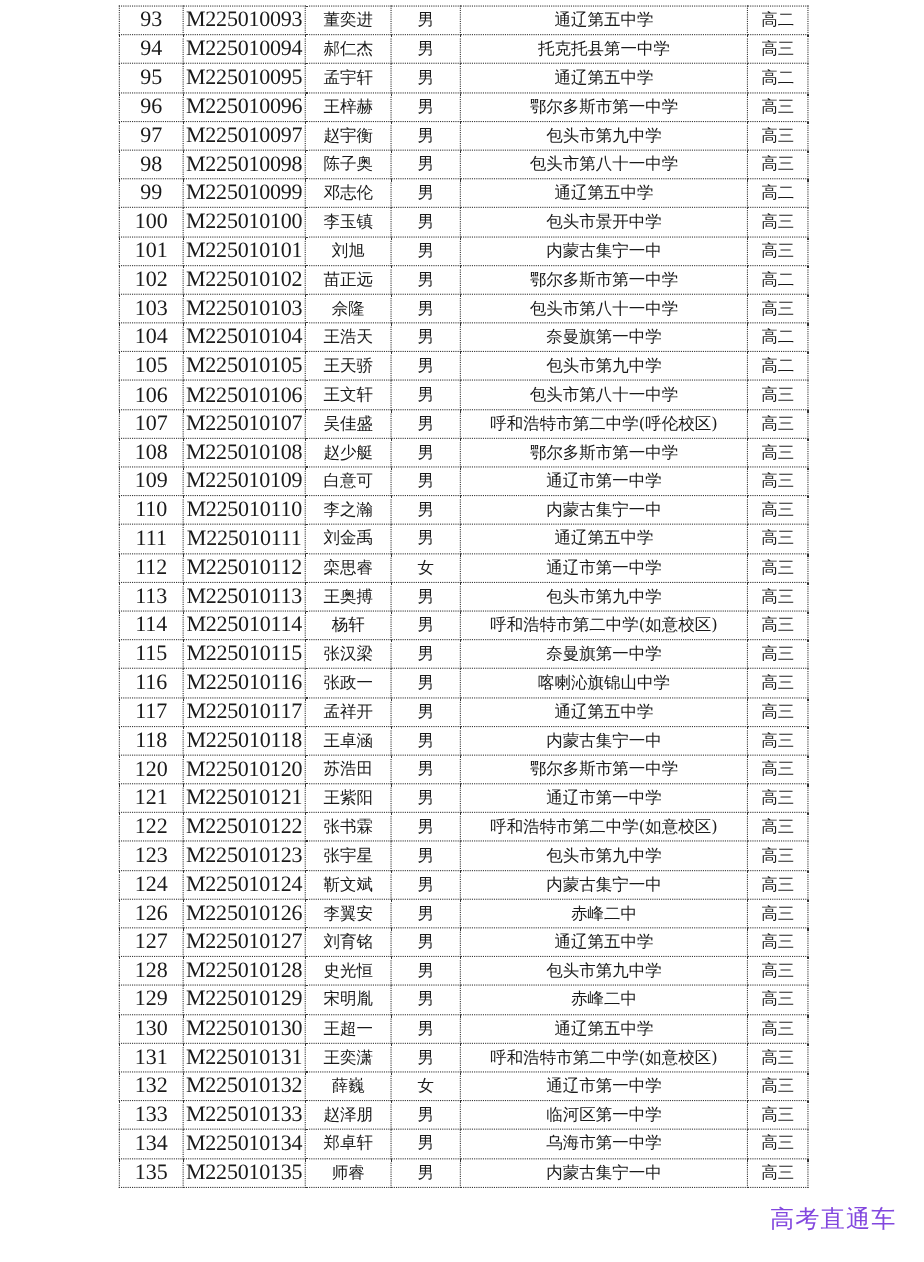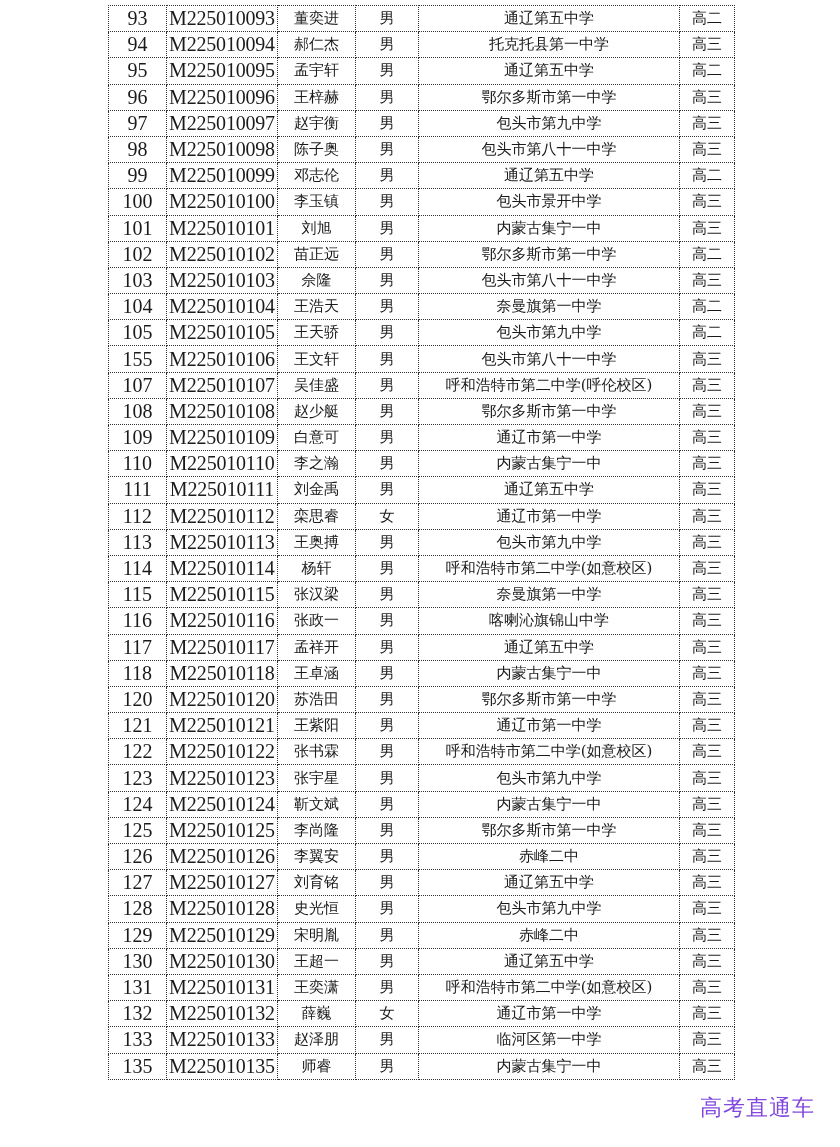--- a/index.html
+++ b/index.html
@@ -128,21 +128,21 @@
       </tr>
       <tr>
         <td class="no">105</td>
         <td class="id">M225010105</td>
         <td>王天骄</td>
         <td>男</td>
         <td>包头市第九中学</td>
         <td>高二</td>
       </tr>
       <tr>
-        <td class="no">155</td>
+        <td class="no">106</td>
         <td class="id">M225010106</td>
         <td>王文轩</td>
         <td>男</td>
         <td>包头市第八十一中学</td>
         <td>高三</td>
       </tr>
       <tr>
         <td class="no">107</td>
         <td class="id">M225010107</td>
         <td>吴佳盛</td>
@@ -272,28 +272,20 @@
       </tr>
       <tr>
         <td class="no">124</td>
         <td class="id">M225010124</td>
         <td>靳文斌</td>
         <td>男</td>
         <td>内蒙古集宁一中</td>
         <td>高三</td>
       </tr>
       <tr>
-        <td class="no">125</td>
-        <td class="id">M225010125</td>
-        <td>李尚隆</td>
-        <td>男</td>
-        <td>鄂尔多斯市第一中学</td>
-        <td>高三</td>
-      </tr>
-      <tr>
         <td class="no">126</td>
         <td class="id">M225010126</td>
         <td>李翼安</td>
         <td>男</td>
         <td>赤峰二中</td>
         <td>高三</td>
       </tr>
       <tr>
         <td class="no">127</td>
         <td class="id">M225010127</td>
@@ -341,20 +333,28 @@
         <td>女</td>
         <td>通辽市第一中学</td>
         <td>高三</td>
       </tr>
       <tr>
         <td class="no">133</td>
         <td class="id">M225010133</td>
         <td>赵泽朋</td>
         <td>男</td>
         <td>临河区第一中学</td>
+        <td>高三</td>
+      </tr>
+      <tr>
+        <td class="no">134</td>
+        <td class="id">M225010134</td>
+        <td>郑卓轩</td>
+        <td>男</td>
+        <td>乌海市第一中学</td>
         <td>高三</td>
       </tr>
       <tr>
         <td class="no">135</td>
         <td class="id">M225010135</td>
         <td>师睿</td>
         <td>男</td>
         <td>内蒙古集宁一中</td>
         <td>高三</td>
       </tr>

